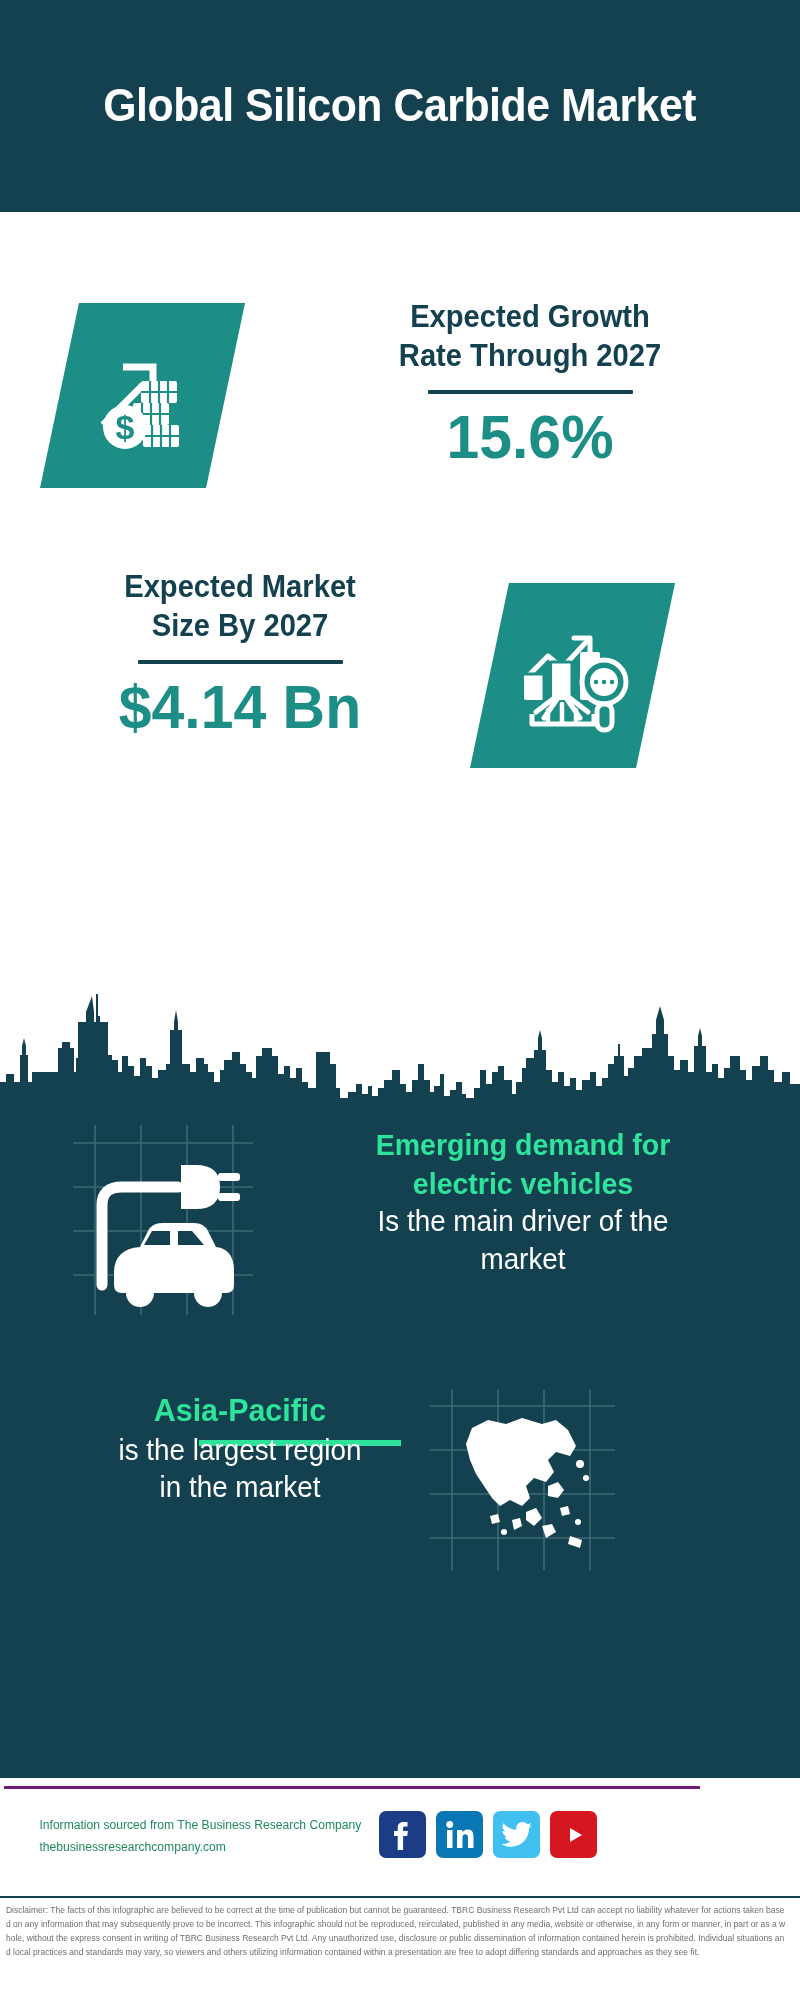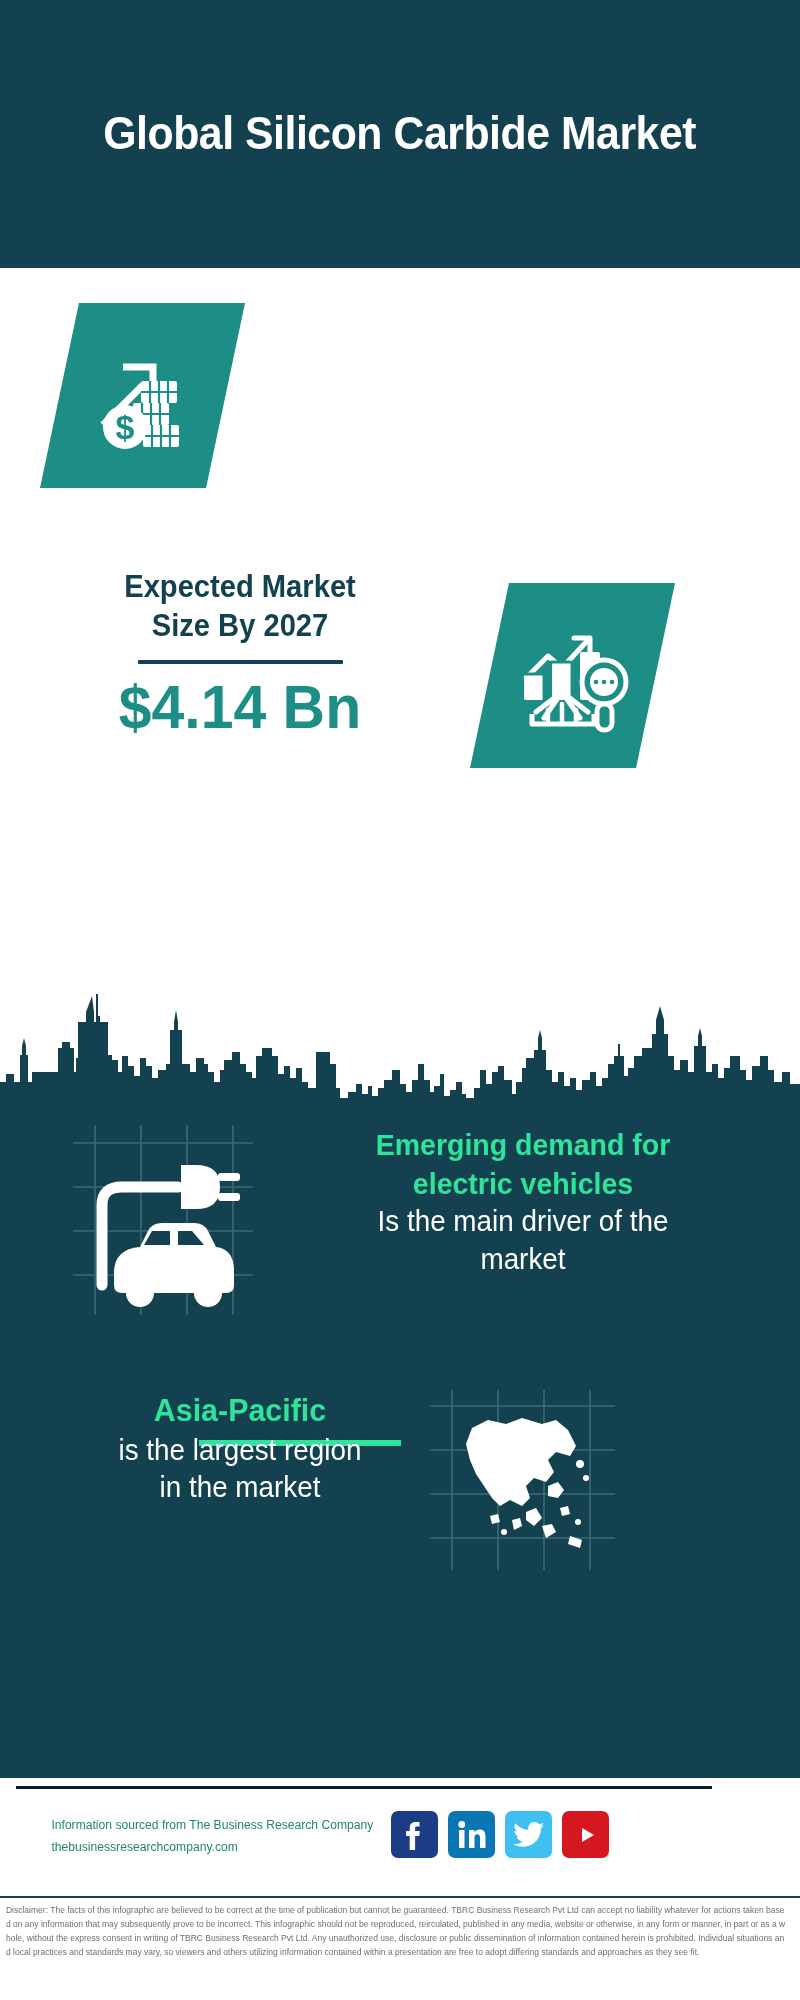--- a/index.html
+++ b/index.html
@@ -6,21 +6,21 @@
   body{
     width:800px;height:2000px;
     background:#ffffff;
     font-family:"Liberation Sans", sans-serif;
     overflow:hidden;
   }
   .page{position:relative;width:800px;height:2000px;overflow:hidden;background:#fff;}
 
   
   .header{
-    position:absolute;left:0;top:0;width:800px;height:268px;
+    position:absolute;left:0;top:0;width:800px;height:212px;
     background:#14414f;
     display:flex;align-items:center;justify-content:center;
   }
   .header-title{
     color:#ffffff;
     font-size:46px;line-height:1.12;
     font-weight:bold;
     text-align:center;
     letter-spacing:-0.5px;
     font-stretch:condensed;
@@ -83,22 +83,22 @@
   .green-rule{
     position:absolute;left:199px;top:1440px;width:202px;height:6px;background:#2ee39a;
   }
 
   .ap-row{position:absolute;left:0;top:1390px;width:792px;height:215px;}
   .ap-text{position:absolute;left:30px;top:0;width:420px;text-align:center;}
   .ap-map-wrap{position:absolute;left:430px;top:0px;width:185px;height:185px;}
 
   
   .footer{
-    position:absolute;left:16px;top:1786px;width:696px;height:110px;background:#ffffff;
-    border-top:3px solid #0f172a;
+    position:absolute;left:4px;top:1786px;width:696px;height:110px;background:#ffffff;
+    border-top:3px solid #701a75;
   }
   .footer-inner{position:absolute;left:0;top:0;width:800px;height:107px;}
   .src-text{
     position:absolute;left:30px;top:26px;width:360px;
     color:#1f8a5a;font-size:12.5px;line-height:1.75;
     transform:scaleX(0.97);
   }
   .socials{position:absolute;left:375px;top:22px;display:flex;gap:10px;}
   .social{
     width:47px;height:47px;border-radius:7px;
@@ -153,20 +153,26 @@
           <line x1="78" y1="84" x2="78" y2="106"></line>
           <line x1="87" y1="84" x2="87" y2="106"></line>
           <line x1="58" y1="51" x2="94" y2="51"></line>
           <line x1="50" y1="73" x2="86" y2="73"></line>
           <line x1="60" y1="95" x2="96" y2="95"></line>
         </g>
 
         <circle cx="42" cy="86" r="22" fill="#ffffff"></circle>
         <text x="42" y="98" font-family="'Liberation Sans',sans-serif" font-size="34" font-weight="bold" fill="#1d8e85" text-anchor="middle">$</text>
       </svg>
+    </div>
+    <div class="stat1-text">
+      <div class="stat-label">Expected Growth</div>
+      <div class="stat-label">Rate Through 2027</div>
+      <div class="rule"></div>
+      <div class="stat-value">15.6%</div>
     </div>
   </div>
 
   <div class="stat2">
     <div class="stat2-text">
       <div class="stat-label">Expected Market</div>
       <div class="stat-label">Size By 2027</div>
       <div class="rule"></div>
       <div class="stat-value">$4.14 Bn</div>
     </div>

